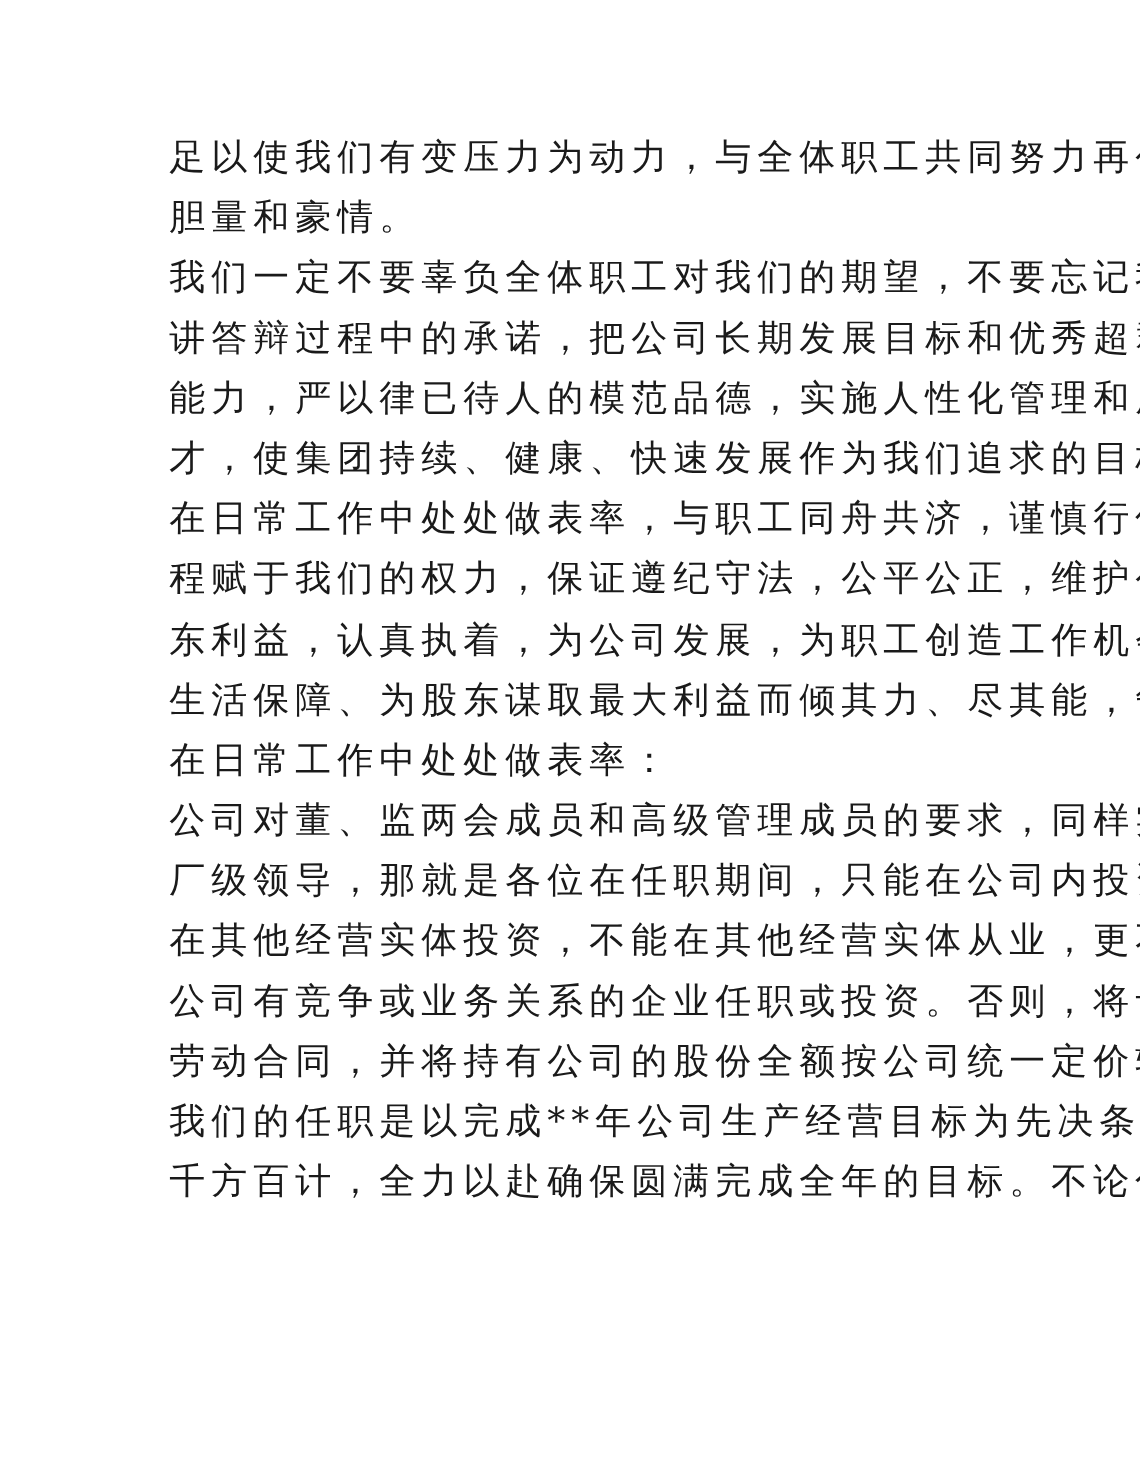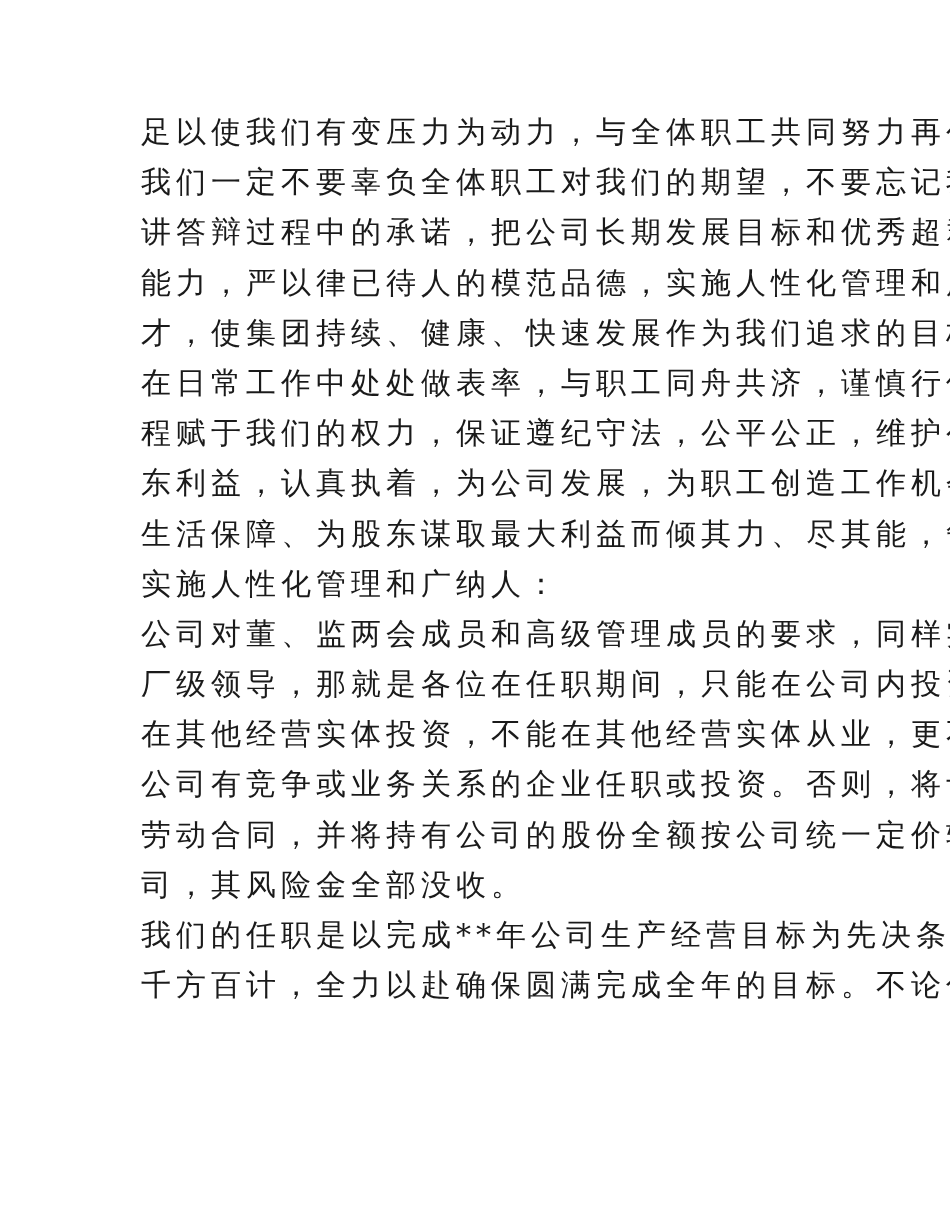--- a/index.html
+++ b/index.html
@@ -37,31 +37,31 @@
       height: 50.2px;
       letter-spacing: 5px;
     }
   </style>
 </head>
 <body>
 
 <div class="page">
   <div class="text-block">
     <span class="line">足以使我们有变压力为动力，与全体职工共同努力再创辉煌的</span>
+    <span class="line">胆量和豪情。</span>
     <span class="line">我们一定不要辜负全体职工对我们的期望，不要忘记我们在演</span>
     <span class="line">讲答辩过程中的承诺，把公司长期发展目标和优秀超群的经营</span>
     <span class="line">能力，严以律已待人的模范品德，实施人性化管理和广纳人</span>
     <span class="line">才，使集团持续、健康、快速发展作为我们追求的目标。做到</span>
     <span class="line">在日常工作中处处做表率，与职工同舟共济，谨慎行使公司章</span>
     <span class="line">程赋于我们的权力，保证遵纪守法，公平公正，维护公司和股</span>
     <span class="line">东利益，认真执着，为公司发展，为职工创造工作机会、提供</span>
     <span class="line">生活保障、为股东谋取最大利益而倾其力、尽其能，争取把公</span>
-    <span class="line">实施人性化管理和广纳人：</span>
+    <span class="line">在日常工作中处处做表率：</span>
     <span class="line">公司对董、监两会成员和高级管理成员的要求，同样实用于各</span>
     <span class="line">厂级领导，那就是各位在任职期间，只能在公司内投资，不能</span>
     <span class="line">在其他经营实体投资，不能在其他经营实体从业，更不能在与</span>
     <span class="line">公司有竞争或业务关系的企业任职或投资。否则，将予以解除</span>
     <span class="line">劳动合同，并将持有公司的股份全额按公司统一定价转让给公</span>
-    <span class="line">司，其风险金全部没收。</span>
     <span class="line">我们的任职是以完成**年公司生产经营目标为先决条件，必须</span>
     <span class="line">千方百计，全力以赴确保圆满完成全年的目标。不论什么原因</span>
   </div>
 </div>
 
 </body></html>

